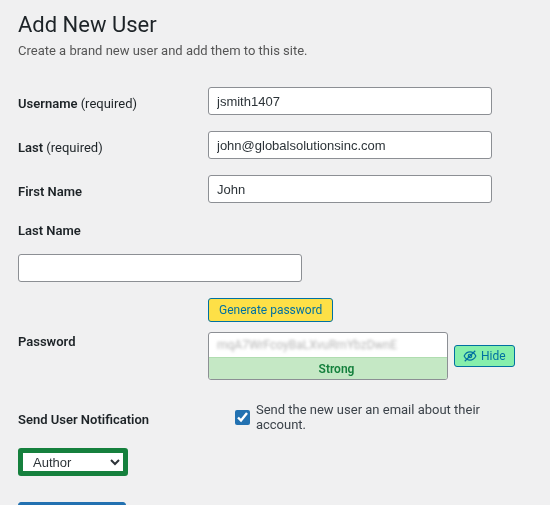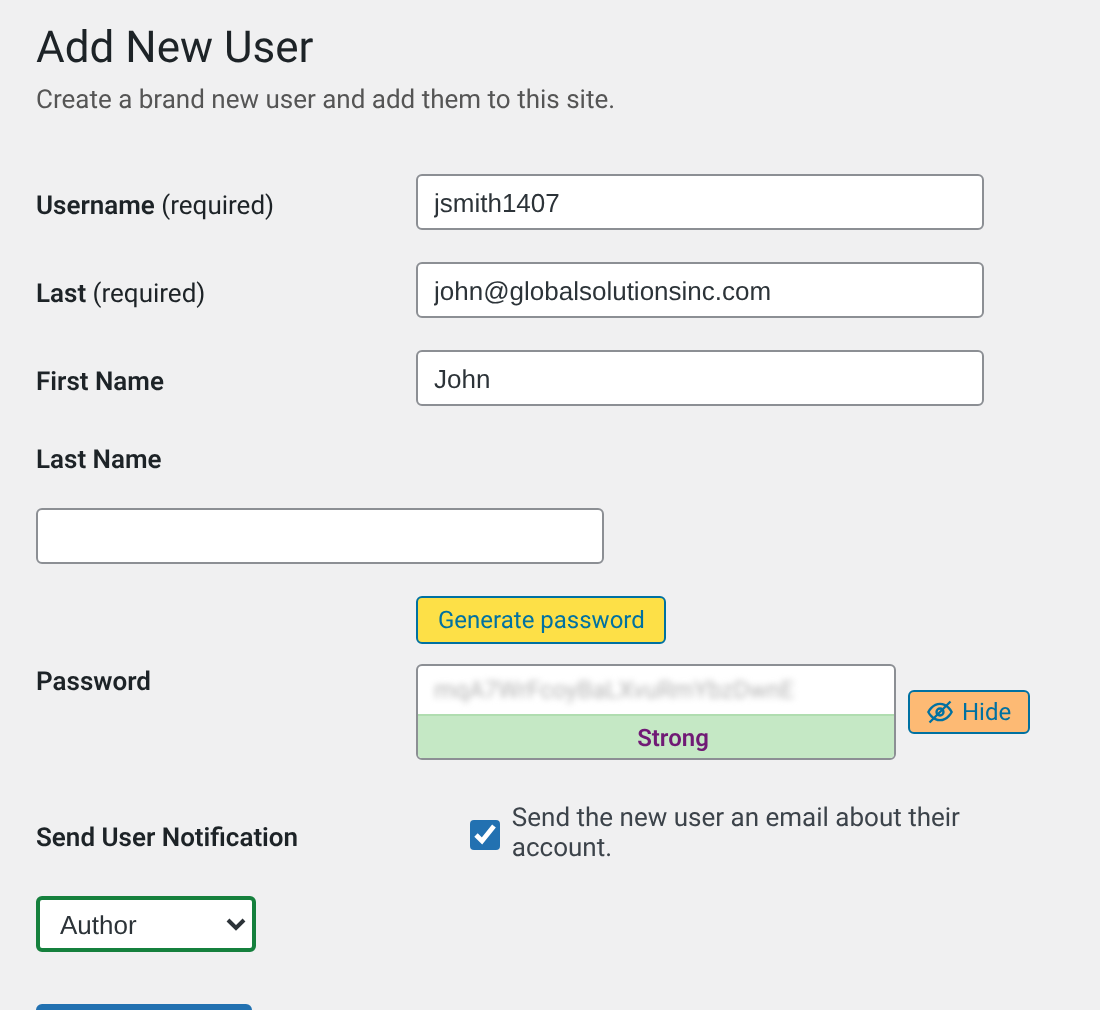--- a/index.html
+++ b/index.html
@@ -28,30 +28,30 @@
     background:#fff;padding:0 8px;font-size:13px;color:#2c3338;
     outline:none;
   }
   .btn-sec{
     display:inline-block;border:1px solid #0071a1;color:#0071a1;background:#fde047;
     border-radius:3px;padding:4px 10px;font-size:12px;cursor:pointer;
   }
   .pw-wrap{display:flex;align-items:center;gap:6px;margin-top:10px;width:100%;}
   .pw-box{width:240px;border:1px solid #8c8f94;border-radius:3px;overflow:hidden;background:#fff;}
   .pw-val{height:24px;padding:0 8px;color:#b5b5b5;font-size:12px;display:flex;align-items:center;filter:blur(1.5px);}
-  .pw-str{height:22px;background:#c5e8c5;border-top:1px solid #b0ddb0;text-align:center;font-size:12px;color:#701a75;font-weight:600;line-height:22px;padding-left:17px;}
+  .pw-str{height:22px;background:#c5e8c5;border-top:1px solid #b0ddb0;text-align:center;font-size:12px;color:#15803d;font-weight:600;line-height:22px;padding-left:17px;}
   .hide-btn{
     display:inline-flex;align-items:center;gap:4px;
-    border:1px solid #0071a1;color:#0071a1;background:#fdba74;
+    border:1px solid #0071a1;color:#0071a1;background:#86efac;
     border-radius:3px;padding:3px 8px;font-size:12px;cursor:pointer;
   }
   .chk-line{display:flex;align-items:center;gap:6px;margin-left:27px;}
   input[type=checkbox]{width:15px;height:15px;accent-color:#2271b1;margin:0;}
   select{
-    width:110px;height:28px;border:2px solid #15803d;border-radius:3px;
+    width:110px;height:28px;border:5px solid #15803d;border-radius:3px;
     background:#fff;padding:0 6px;font-size:13px;color:#2c3338;
   }
   .submit{
     display:inline-block;background:#2271b1;color:#fff;border:1px solid #2271b1;
     border-radius:3px;padding:6px 12px;font-size:13px;cursor:pointer;margin-top:10px;
   }
   svg{display:block;}
 </style>
 </head>
 <body>

